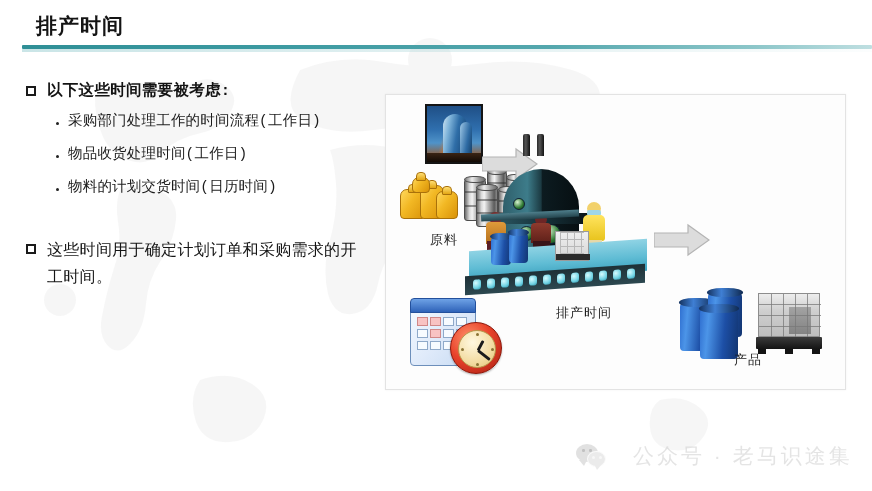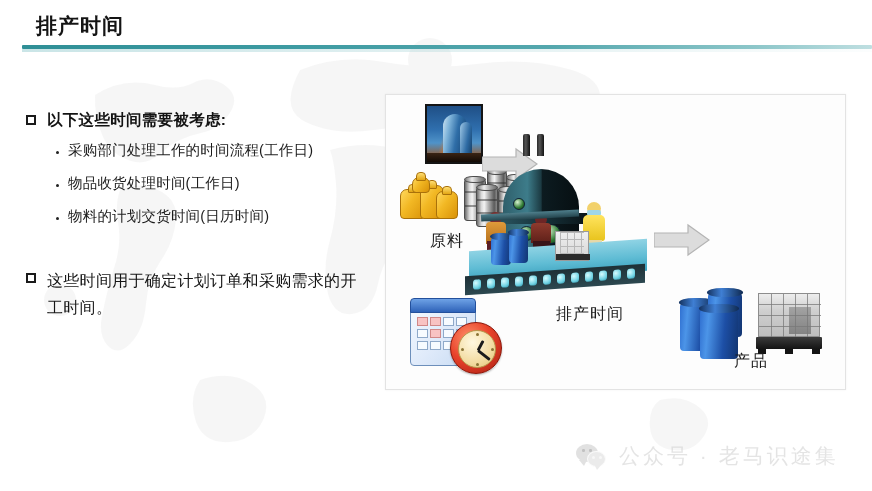--- a/index.html
+++ b/index.html
@@ -46,22 +46,23 @@
   #header-rule-soft {
     position: absolute;
     left: 22px; top: 49px;
     width: 850px; height: 3px;
     background: linear-gradient(90deg, rgba(138,198,202,0.45) 0%, rgba(190,222,224,0.30) 70%, rgba(230,243,244,0.15) 100%);
   }
 
   
   #left-col {
     position: absolute;
-    left: 26px; top: 109px;
+    left: 26px; top: 80px;
     width: 350px;
+    font-family: Liberation Mono, monospace;
   }
   .block {
     position: relative;
     margin-bottom: 0;
   }
   .lv1 {
     display: flex;
     align-items: flex-start;
     gap: 11px;
   }
@@ -113,21 +114,21 @@
     position: absolute;
     left: 385px; top: 94px;
     width: 461px; height: 296px;
     background: #fdfdfd;
     border: 1px solid #e3e3e3;
     box-shadow: 0 0 2px rgba(0,0,0,0.06);
   }
   .fig { position: absolute; }
   .cap {
     position: absolute;
-    font-size: 16px;
+    font-size: 13px;
     color: #1d1d1d;
     letter-spacing: 1px;
     white-space: nowrap;
   }
 
   
   #building {
     left: 39px; top: 9px;
     width: 58px; height: 60px;
     border: 2px solid #141414;
@@ -373,21 +374,21 @@
     background: radial-gradient(circle at 38% 32%, #fff8e0 0%, #f3dca2 60%, #e0c176 100%);
     border: 1px solid #b79a4e;
   }
   .hand { position: absolute; background: #1b1b1b; border-radius: 1px; transform-origin: 0% 50%; }
   .tick { position: absolute; width: 3px; height: 3px; border-radius:50%; background:#8a7435; }
 
   
   #footer {
     position: absolute;
     left: 576px; top: 442px;
-    display: flex; align-items: center; gap: 12px;
+    display: flex; align-items: center; gap: 26px;
     opacity: 0.55;
   }
   #wechat-icon { position: relative; width: 31px; height: 26px; }
   #wechat-icon .bub1 {
     position: absolute; left: 0; top: 1px;
     width: 22px; height: 18px;
     background: #c9c9c9; border-radius: 50%;
   }
   #wechat-icon .bub1::after {
     content:""; position:absolute; left:3px; bottom:-4px;

